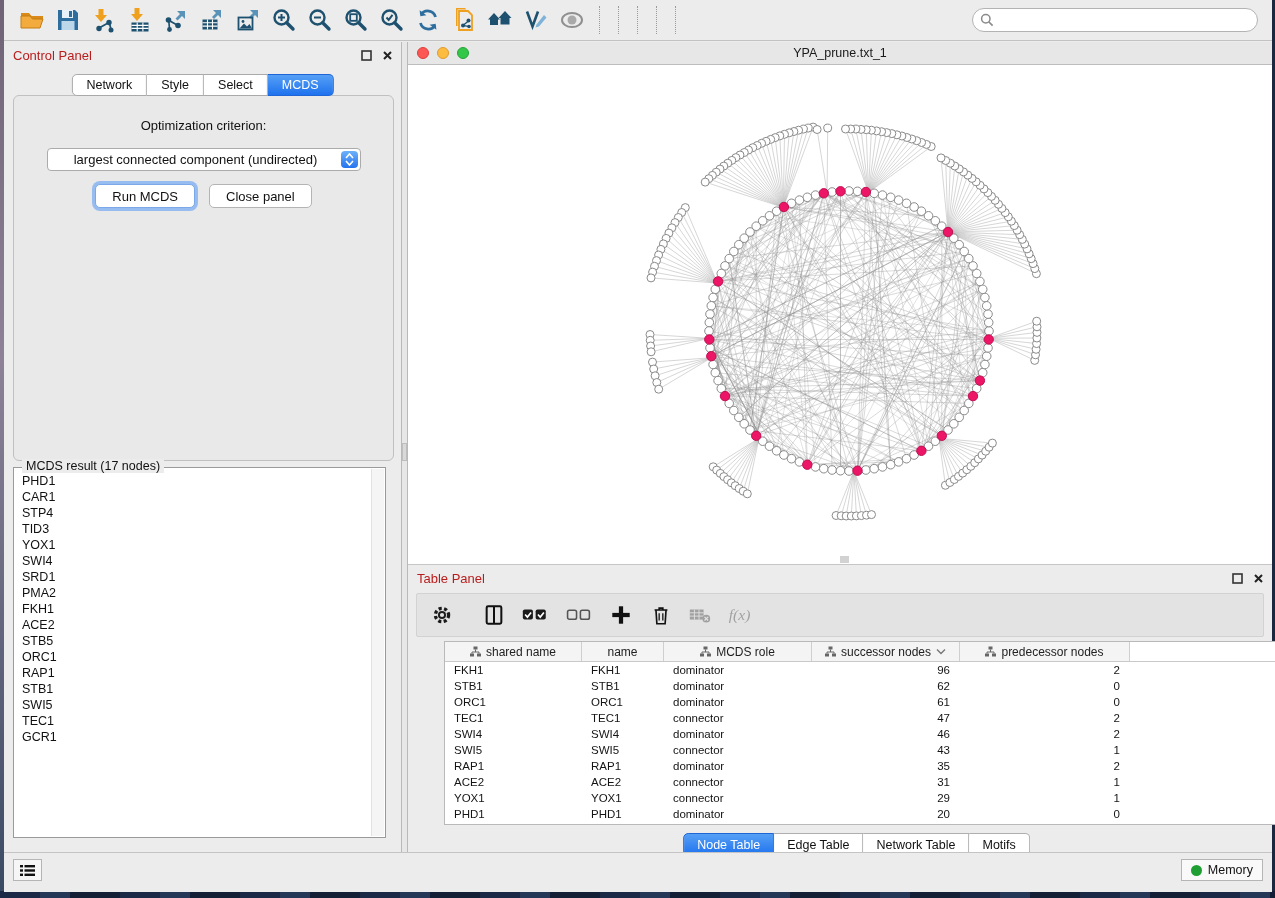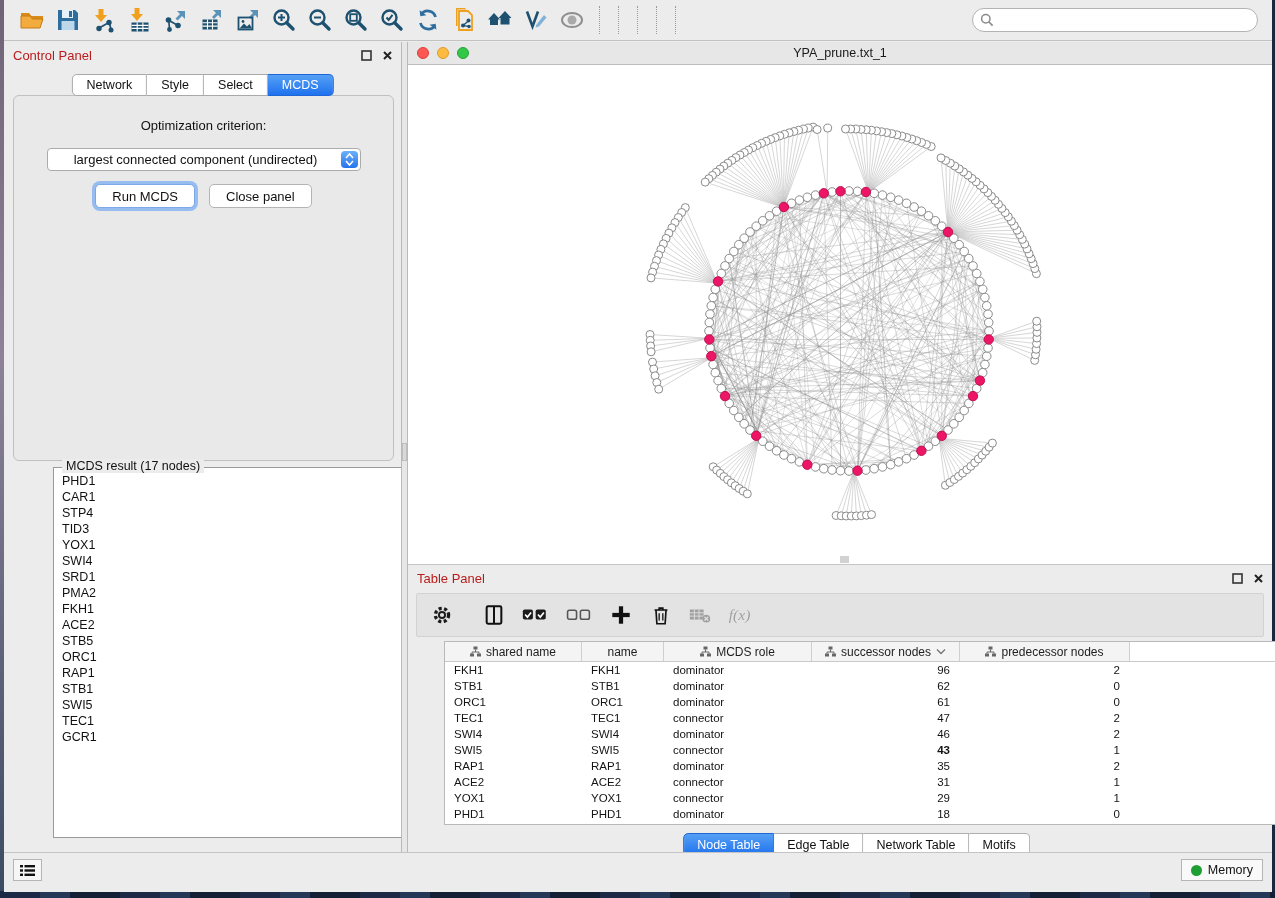--- a/index.html
+++ b/index.html
@@ -46,21 +46,21 @@
   .combo .step { position:absolute; right:2px; top:2px; width:17px; height:17px; border-radius:4px;
            background:linear-gradient(#6db1fa,#2573ee); display:flex; flex-direction:column;
            align-items:center; justify-content:center; gap:1px; }
   .combo .step svg { width:9px; height:6px; }
   .btn-row { display:flex; justify-content:center; gap:14px; margin-top:13px; }
   .mac-btn { height:24px; padding:0 16px; background:#fff; border:1px solid #b4b4b4; border-radius:5px;
              font-size:13px; color:#111; display:flex; align-items:center; }
   .mac-btn.focus { box-shadow:0 0 0 3px rgba(95,158,245,.6); border-color:#7aa8e8; }
 
   .result-box { position:absolute; left:9px; width:373px; top:425px; height:371px;
-                border:1px solid #9a9a9a; background:#fff;margin-left:40px; }
+                border:1px solid #9a9a9a; background:#fff; }
   .result-legend { position:absolute; top:-9px; left:8px; background:#ececec; padding:0 4px;
                    font-size:12.5px; color:#111; }
   .result-list { position:absolute; left:0; top:5px; right:14px; bottom:2px; overflow:hidden;
                  padding-left:8px; font-size:12.5px; line-height:16px; color:#111; }
   .result-scroll { position:absolute; right:1px; top:1px; bottom:1px; width:13px; background:#f5f5f5;
                  border-left:1px solid #e2e2e2; }
 
   
   .v-split { position:absolute; left:397px; top:42px; width:7px; height:816px; background:#e7e7e7;
              border-left:1px solid #b9b9b9; border-right:1px solid #b9b9b9; }
@@ -1253,21 +1253,21 @@
             <div class="td txt" style="width: 137px;">SWI4</div>
             <div class="td txt" style="width: 82px;">SWI4</div>
             <div class="td txt" style="width: 148px;">dominator</div>
             <div class="td num" style="width: 148px;">46</div>
             <div class="td num" style="width: 170px;">2</div>
           </div>
           <div class="tbl-row">
             <div class="td txt" style="width: 137px;">SWI5</div>
             <div class="td txt" style="width: 82px;">SWI5</div>
             <div class="td txt" style="width: 148px;">connector</div>
-            <div class="td num" style="width: 148px; font-weight: bold;">43</div>
+            <div class="td num" style="width: 148px;">43</div>
             <div class="td num" style="width: 170px;">1</div>
           </div>
           <div class="tbl-row">
             <div class="td txt" style="width: 137px;">RAP1</div>
             <div class="td txt" style="width: 82px;">RAP1</div>
             <div class="td txt" style="width: 148px;">dominator</div>
             <div class="td num" style="width: 148px;">35</div>
             <div class="td num" style="width: 170px;">2</div>
           </div>
           <div class="tbl-row">
@@ -1281,21 +1281,21 @@
             <div class="td txt" style="width: 137px;">YOX1</div>
             <div class="td txt" style="width: 82px;">YOX1</div>
             <div class="td txt" style="width: 148px;">connector</div>
             <div class="td num" style="width: 148px;">29</div>
             <div class="td num" style="width: 170px;">1</div>
           </div>
           <div class="tbl-row">
             <div class="td txt" style="width: 137px;">PHD1</div>
             <div class="td txt" style="width: 82px;">PHD1</div>
             <div class="td txt" style="width: 148px;">dominator</div>
-            <div class="td num" style="width: 148px;">18</div>
+            <div class="td num" style="width: 148px;">20</div>
             <div class="td num" style="width: 170px;">0</div>
           </div>
         </div>
       <div class="tbl-scroll">
         <div class="tbl-thumb"></div>
       </div>
     </div>
 
     <div class="tp-tabs" id="tp-tabs">
         <div class="tp-tab active">Node Table</div>

